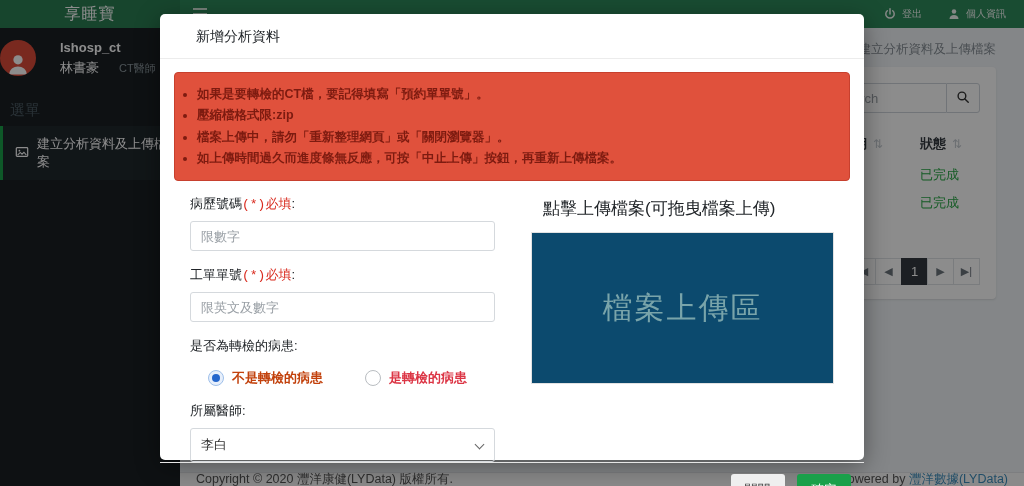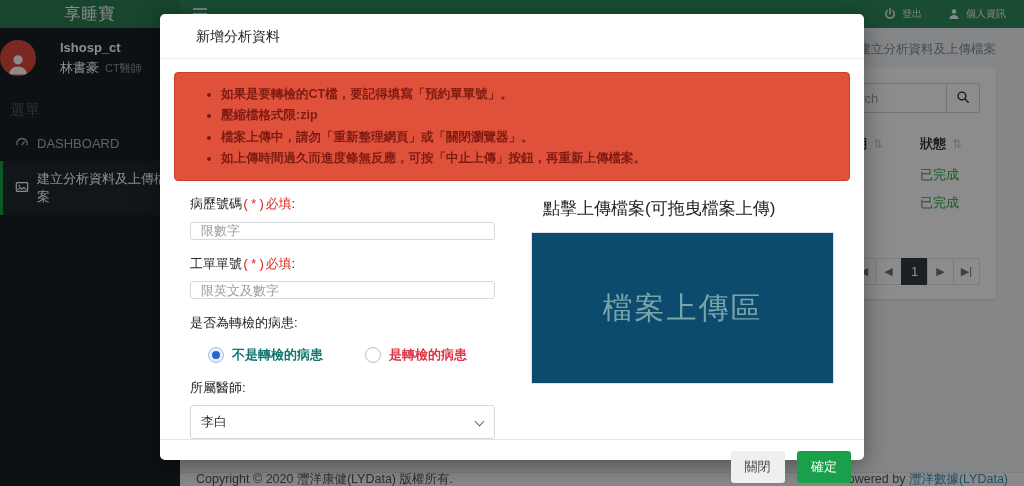--- a/index.html
+++ b/index.html
@@ -14,21 +14,21 @@
   .hamburger span { display:block; width:14px; height:2px; background:#d8e9df; }
   .nav-right { margin-left:auto; display:flex; align-items:center; gap:26px; padding-right:18px; }
   .nav-link { display:flex; align-items:center; gap:6px; color:#f2f7f4; font-size:10px; cursor:pointer; }
   .nav-link svg { display:block; }
 
   .sidebar { position:absolute; top:28px; left:0; width:180px; bottom:0; background:#1a2024; z-index:1; }
   .user-panel { display:flex; align-items:flex-start; gap:24px; padding:12px 0; }
   .avatar { width:36px; height:36px; border-radius:50%; background:#dd4b39; display:flex; align-items:flex-end; justify-content:center; overflow:hidden; }
   .user-meta .u1 { color:#fff; font-size:13px; font-weight:700; }
   .user-meta .u2 { margin-top:4px; color:#fff; font-size:13px; }
-  .user-meta .u2 small { color:#8b969c; font-size:11px; font-weight:400; margin-left:6px; }
+  .user-meta .u2 small { color:#8b969c; font-size:11px; font-weight:400; margin-left:20px; }
   .side-section { padding:12px 10px 6px; color:#4b5a63; font-size:15px; }
   .side-item { display:flex; align-items:center; gap:8px; padding:9px 12px; color:#a7b4ba; font-size:13px; border-left:3px solid transparent; cursor:pointer; }
   .side-item.active { background:#20282d; color:#fff; border-left-color:#1aa04a; }
   .side-item svg { flex:0 0 auto; }
 
   .content { position:absolute; top:28px; left:180px; right:0; bottom:24px; background:#f0f4f7; z-index:1; }
   .breadcrumb { display:flex; justify-content:flex-end; align-items:center; gap:6px; padding:13px 28px 9px 16px; font-size:12.5px; color:#495057; }
   .breadcrumb .home-glyph { font-size:14px; line-height:1; }
   .breadcrumb .cur { color:#868e96; }
   .card { margin:0 28px 0 16px; background:#fff; border-radius:4px; box-shadow:0 1px 2px rgba(0,0,0,.1); padding:16px; height:232px; position:relative; }
@@ -48,37 +48,37 @@
   .pg { min-width:27px; height:27px; border:1px solid #dee2e6; background:#fff; color:#6c757d; font-size:11px; display:flex; align-items:center; justify-content:center; margin-left:-1px; cursor:pointer; padding:0 6px; }
   .pg.active { background:#343a40; border-color:#343a40; color:#fff; font-size:13px; }
 
   .page-footer { position:absolute; left:180px; right:0; bottom:0; height:14px; background:#fbfbfb; border-top:1px solid #e3e6e9; display:flex; align-items:center; justify-content:space-between; padding:0 16px; font-size:12.5px; color:#555; z-index:1; }
   .page-footer a { color:#3c8dbc; text-decoration:none; }
 
   
   .overlay { position:absolute; inset:0; background:rgba(0,0,0,.45); z-index:5; }
   .modal { position:absolute; left:160px; top:14px; width:704px; height:446px; background:#fff; border-radius:5px; box-shadow:0 6px 24px rgba(0,0,0,.4); z-index:10; display:flex; flex-direction:column; }
   .modal-header { padding:14px 36px 12px; font-size:14px; color:#212529; border-bottom:1px solid #ececec; }
-  .modal-alert { margin:13px 14px 0; background:#e0513c; border:1px solid #c7402e; border-radius:4px; padding:11px 20px 11px 24px; }
+  .modal-alert { margin:13px 14px 0; background:#e0513c; border:1px solid #c7402e; border-radius:4px; padding:11px 20px 11px 0; }
   .modal-alert ul { list-style:disc; padding-left:22px; }
   .modal-alert li { color:#7d1b10; font-size:12.5px; font-weight:700; line-height:1.7; }
   .modal-body { display:flex; padding:12px 30px 0; flex:1; }
   .col-left { width:305px; }
   .fld-label { font-size:13px; color:#212529; margin:15px 0 8px; }
   .fld-label:first-child { margin-top:2px; }
   .fld-label .req { color:#d92b1f;font-family:Liberation Mono, monospace; }
-  .col-left input[type=text] { width:100%; height:18px; border:1px solid #d5d9dd; border-radius:3px; padding:0 10px; font-size:13px; color:#333; outline:none; }
+  .col-left input[type=text] { width:100%; height:30px; border:1px solid #d5d9dd; border-radius:3px; padding:0 10px; font-size:13px; color:#333; outline:none; }
   .col-left input::placeholder { color:#9aa0a6; }
   .radio-row { display:flex; align-items:center; gap:42px; margin:14px 0 2px 18px; }
   .radio-opt { display:flex; align-items:center; gap:8px; cursor:pointer; font-size:13px; font-weight:700; }
   .rb { width:16px; height:16px; border-radius:50%; position:relative; flex:0 0 auto; }
   .rb.on { border:1px solid #9fc0ea; background:#e7effb; }
   .rb.on::after { content:""; position:absolute; left:50%; top:50%; width:8px; height:8px; margin:-4px 0 0 -4px; border-radius:50%; background:#2466cc; }
   .rb.off { border:1px solid #b9bdc1; background:#fff; }
-  .radio-opt .t-no { color:#0f766e;text-align:right; }
+  .radio-opt .t-no { color:#c2410c;text-align:right; }
   .radio-opt .t-yes { color:#dc3545; }
   .select-box { position:relative; width:100%; height:34px; border:1px solid #d5d9dd; border-radius:3px; font-size:13px; color:#333; display:flex; align-items:center; padding:0 10px; cursor:pointer; }
   .select-box .chev { position:absolute; right:11px; top:12px; width:7px; height:7px; border-right:1.5px solid #666; border-bottom:1.5px solid #666; transform:rotate(45deg); }
   .col-right { flex:1; margin-left:36px; }
   .upload-title { font-size:17px; color:#212529; margin-top:4px;margin-left:12px; }
   .dropzone { margin-top:12px; height:152px; background:#0c4a6e; border:1px solid #e2e2e2; display:flex; align-items:center; justify-content:center; cursor:pointer; }
   .dropzone span { font-size:30px; color:#79a4aa; letter-spacing:2px; }
   .modal-footer { border-top:1px solid #e5e5e5; padding:11px 13px; text-align:right; }
   .btn { display:inline-block; border:none; border-radius:3px; font-size:13px; padding:7px 14px; cursor:pointer; font-family:inherit; }
   .btn-close { background:#efefef; color:#444; }
@@ -125,27 +125,20 @@
             <circle cx="8" cy="5.2" r="3.1" fill="#fff"></circle>
             <path d="M2.2 15c0-3.5 2.8-5.3 5.8-5.3s5.8 1.8 5.8 5.3z" fill="#fff"></path>
           </svg>
       </div>
       <div class="user-meta">
         <div class="u1">lshosp_ct</div>
         <div class="u2"><span>林書豪</span><small>CT醫師</small></div>
       </div>
     </div>
     <div class="side-section">選單</div>
-    <div class="side-item">
-      <span><svg width="14" height="14" viewBox="0 0 16 16">
-            <path d="M2.2 11.5a6 6 0 1 1 11.6 0" fill="none" stroke="#a7b4ba" stroke-width="1.6"></path>
-            <path d="M8 11.2l2.6-3.4" stroke="#a7b4ba" stroke-width="1.6" stroke-linecap="round"></path>
-          </svg></span>
-      <span>DASHBOARD</span>
-    </div>
     <div class="side-item active">
       <span><svg width="14" height="14" viewBox="0 0 16 16">
             <rect x="1.5" y="3" width="13" height="10" rx="1" fill="none" stroke="#fff" stroke-width="1.4"></rect>
             <circle cx="5" cy="6.5" r="1" fill="#fff"></circle>
             <path d="M3 11.5l3-3 2 2 2.2-2.2 2.8 3.2" fill="none" stroke="#fff" stroke-width="1.2"></path>
           </svg></span>
       <span>建立分析資料及上傳檔案</span>
     </div>
   </aside>
 

